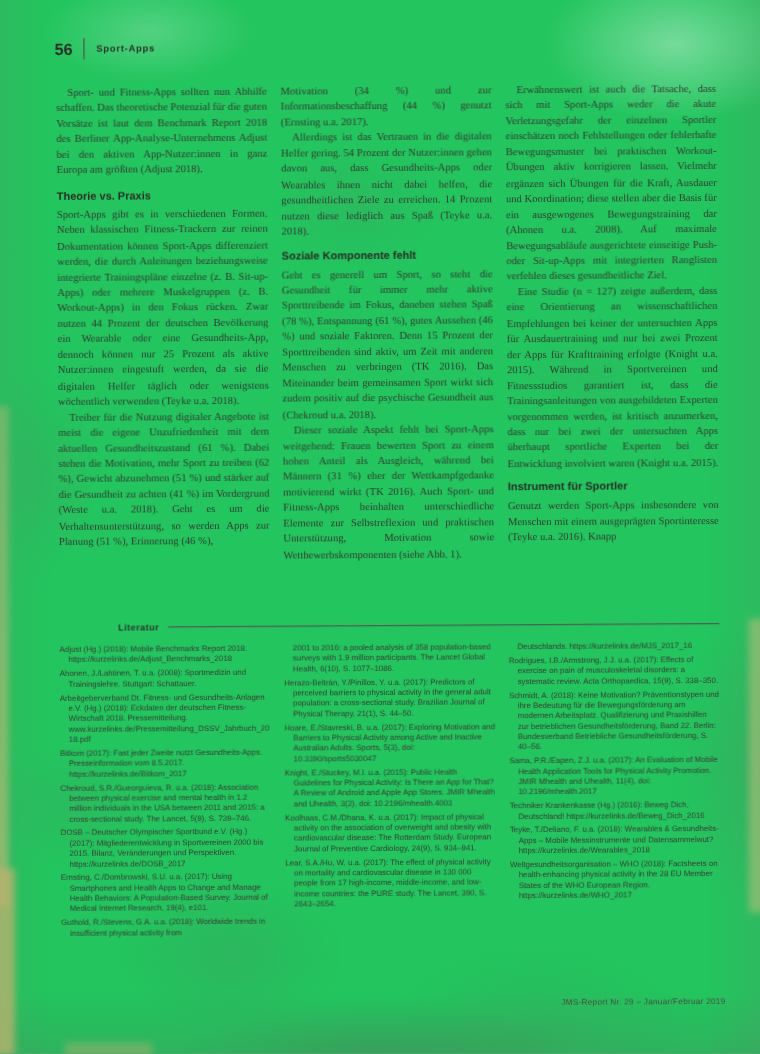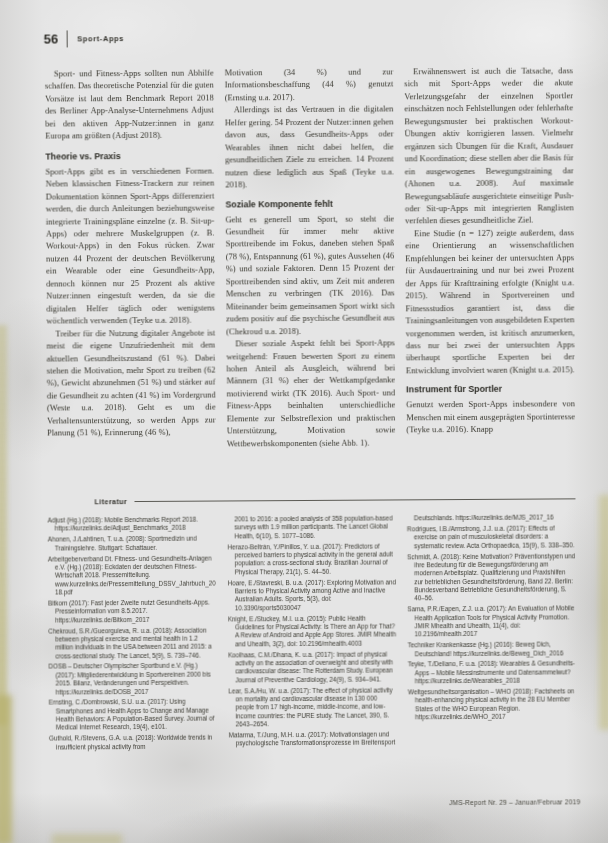--- a/index.html
+++ b/index.html
@@ -3,21 +3,21 @@
 <meta charset="utf-8">
 <style>
   html,body{margin:0;padding:0;}
   body{
     width:608px;height:843px;
     background:#8f8d88;
     font-family:"Liberation Serif", serif;
   }
   .sheet{
     position:relative;width:608px;height:843px;overflow:hidden;
-    background:#e5e5e5;
+    background:#22c55e;
   }
   
   .texture{
     position:absolute;inset:0;pointer-events:none;
     background:
       radial-gradient(150px 90px at 540px 35px, rgba(255,255,255,0.38), transparent 70%),
       radial-gradient(120px 60px at 120px 25px, rgba(255,255,255,0.22), transparent 70%),
       radial-gradient(100px 70px at 285px 165px, rgba(108,106,98,0.10), transparent 70%),
       radial-gradient(70px 120px at 28px 380px, rgba(108,106,98,0.13), transparent 70%),
       radial-gradient(130px 90px at 185px 765px, rgba(103,100,93,0.15), transparent 70%),
@@ -141,21 +141,20 @@
           <p class="ref">Ernsting, C./Dombrowski, S.U. u.a. (2017): Using Smartphones and Health Apps to Change and Manage Health Behaviors: A Population-Based Survey. Journal of Medical Internet Research, 19(4), e101.</p>
           <p class="ref">Guthold, R./Stevens, G.A. u.a. (2018): Worldwide trends in insufficient physical activity from</p>
         </div>
       <div class="lit-col">
           <p class="ref cont">2001 to 2016: a pooled analysis of 358 population-based surveys with 1.9 million participants. The Lancet Global Health, 6(10), S. 1077–1086.</p>
           <p class="ref">Herazo-Beltrán, Y./Pinillos, Y. u.a. (2017): Predictors of perceived barriers to physical activity in the general adult population: a cross-sectional study. Brazilian Journal of Physical Therapy, 21(1), S. 44–50.</p>
           <p class="ref">Hoare, E./Stavreski, B. u.a. (2017): Exploring Motivation and Barriers to Physical Activity among Active and Inactive Australian Adults. Sports, 5(3), doi: 10.3390/sports5030047</p>
           <p class="ref">Knight, E./Stuckey, M.I. u.a. (2015): Public Health Guidelines for Physical Activity: Is There an App for That? A Review of Android and Apple App Stores. JMIR Mhealth and Uhealth, 3(2), doi: 10.2196/mhealth.4003</p>
           <p class="ref">Koolhaas, C.M./Dhana, K. u.a. (2017): Impact of physical activity on the association of overweight and obesity with cardiovascular disease: The Rotterdam Study. European Journal of Preventive Cardiology, 24(9), S. 934–941.</p>
           <p class="ref">Lear, S.A./Hu, W. u.a. (2017): The effect of physical activity on mortality and cardiovascular disease in 130 000 people from 17 high-income, middle-income, and low-income countries: the PURE study. The Lancet, 390, S. 2643–2654.</p>
-          <p class="ref">Matarma, T./Jung, M.H. u.a. (2017): Motivationslagen und psychologische Transformationsprozesse im Breitensport</p>
         </div>
       <div class="lit-col">
           <p class="ref cont">Deutschlands. https://kurzelinks.de/MJS_2017_16</p>
           <p class="ref">Rodrigues, I.B./Armstrong, J.J. u.a. (2017): Effects of exercise on pain of musculoskeletal disorders: a systematic review. Acta Orthopaedica, 15(9), S. 338–350.</p>
           <p class="ref">Schmidt, A. (2018): Keine Motivation? Präventionstypen und ihre Bedeutung für die Bewegungsförderung am modernen Arbeitsplatz. Qualifizierung und Praxishilfen zur betrieblichen Gesundheitsförderung, Band 22. Berlin: Bundesverband Betriebliche Gesundheitsförderung, S. 40–56.</p>
           <p class="ref">Sama, P.R./Eapen, Z.J. u.a. (2017): An Evaluation of Mobile Health Application Tools for Physical Activity Promotion. JMIR Mhealth and Uhealth, 11(4), doi: 10.2196/mhealth.2017</p>
           <p class="ref">Techniker Krankenkasse (Hg.) (2016): Beweg Dich, Deutschland! https://kurzelinks.de/Beweg_Dich_2016</p>
           <p class="ref">Teyke, T./Deliano, F. u.a. (2018): Wearables &amp; Gesundheits-Apps – Mobile Messinstrumente und Datensammelwut? https://kurzelinks.de/Wearables_2018</p>
           <p class="ref">Weltgesundheitsorganisation – WHO (2018): Factsheets on health-enhancing physical activity in the 28 EU Member States of the WHO European Region. https://kurzelinks.de/WHO_2017</p>
         </div>

